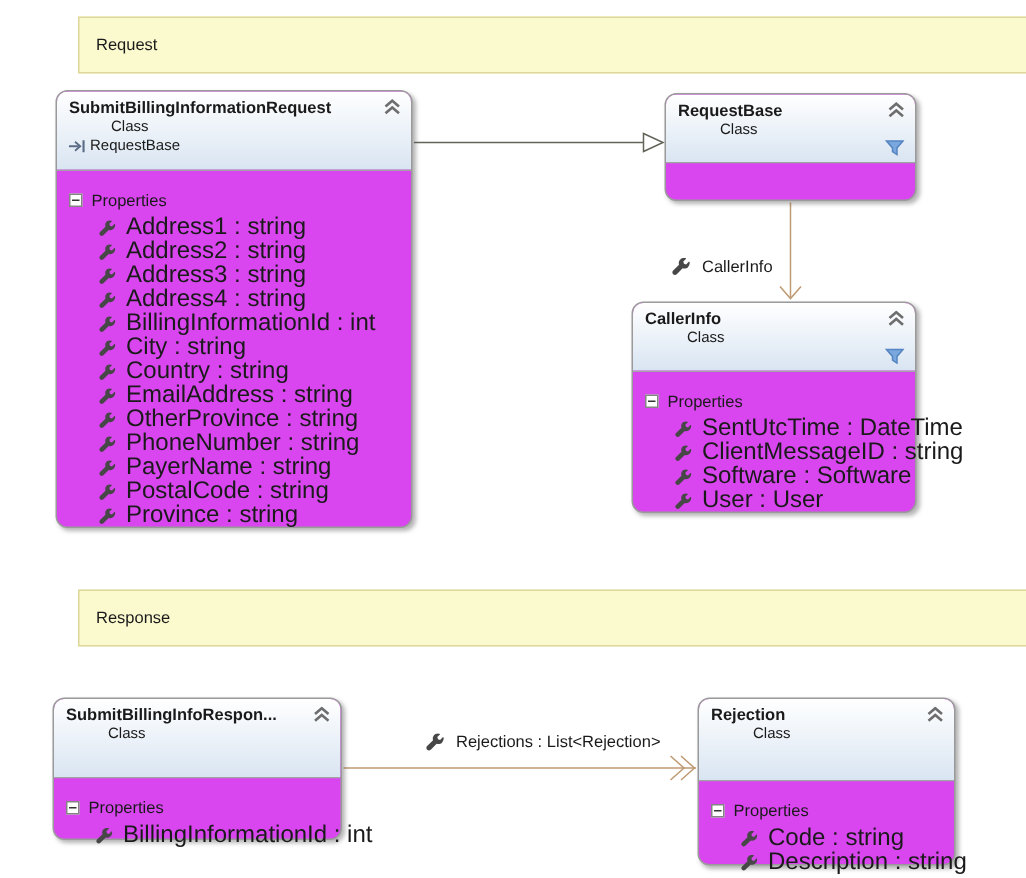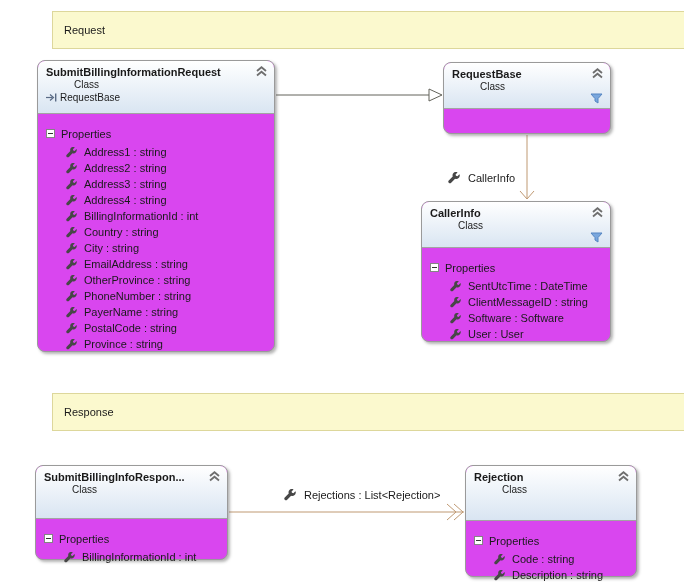--- a/index.html
+++ b/index.html
@@ -45,21 +45,21 @@
   .minus-box {
     width:9px; height:9px; background:#fff; border:1px solid #848484;
     position:relative; flex:none;
   }
   .minus-box::before {
     content:""; position:absolute; left:1px; right:1px; top:3px; height:1px; background:#333;
   }
   .prop-list { list-style:none; margin-top:3px; }
   .prop-row {
     display:flex; align-items:center; gap:7px;
-    font-size:11px; height:16px; padding-left:28px; white-space:nowrap;
+    font-size:16px; height:16px; padding-left:28px; white-space:nowrap;
   }
   .wrench { flex:none; }
 
   
   .assoc-label {
     position:absolute; z-index:3; display:flex; align-items:center; gap:8px;
     font-size:11px; white-space:nowrap;
   }
 </style>
 </head>
@@ -140,27 +140,27 @@
     <li class="prop-row">
         <svg class="wrench" width="11" height="11" viewBox="0 0 14 14">
           <path fill="#474747" d="M13.7 3.2c-.1-.3-.5-.4-.7-.2l-2 2-1.7-.5-.5-1.7 2-2c.2-.2.1-.6-.2-.7C9.2-.4 7.5 0 6.4 1.1 5.3 2.2 5 3.8 5.5 5.2L.9 9.8c-.8.8-.8 2 0 2.8.8.8 2 .8 2.8 0l4.6-4.6c1.4.5 3 .2 4.1-.9 1.1-1.1 1.5-2.8 1.3-3.9z"></path>
         </svg>
         <span>BillingInformationId : int</span>
       </li>
     <li class="prop-row">
         <svg class="wrench" width="11" height="11" viewBox="0 0 14 14">
           <path fill="#474747" d="M13.7 3.2c-.1-.3-.5-.4-.7-.2l-2 2-1.7-.5-.5-1.7 2-2c.2-.2.1-.6-.2-.7C9.2-.4 7.5 0 6.4 1.1 5.3 2.2 5 3.8 5.5 5.2L.9 9.8c-.8.8-.8 2 0 2.8.8.8 2 .8 2.8 0l4.6-4.6c1.4.5 3 .2 4.1-.9 1.1-1.1 1.5-2.8 1.3-3.9z"></path>
         </svg>
+        <span>City : string</span>
+      </li>
+    <li class="prop-row">
+        <svg class="wrench" width="11" height="11" viewBox="0 0 14 14">
+          <path fill="#474747" d="M13.7 3.2c-.1-.3-.5-.4-.7-.2l-2 2-1.7-.5-.5-1.7 2-2c.2-.2.1-.6-.2-.7C9.2-.4 7.5 0 6.4 1.1 5.3 2.2 5 3.8 5.5 5.2L.9 9.8c-.8.8-.8 2 0 2.8.8.8 2 .8 2.8 0l4.6-4.6c1.4.5 3 .2 4.1-.9 1.1-1.1 1.5-2.8 1.3-3.9z"></path>
+        </svg>
         <span>Country : string</span>
-      </li>
-    <li class="prop-row">
-        <svg class="wrench" width="11" height="11" viewBox="0 0 14 14">
-          <path fill="#474747" d="M13.7 3.2c-.1-.3-.5-.4-.7-.2l-2 2-1.7-.5-.5-1.7 2-2c.2-.2.1-.6-.2-.7C9.2-.4 7.5 0 6.4 1.1 5.3 2.2 5 3.8 5.5 5.2L.9 9.8c-.8.8-.8 2 0 2.8.8.8 2 .8 2.8 0l4.6-4.6c1.4.5 3 .2 4.1-.9 1.1-1.1 1.5-2.8 1.3-3.9z"></path>
-        </svg>
-        <span>City : string</span>
       </li>
     <li class="prop-row">
         <svg class="wrench" width="11" height="11" viewBox="0 0 14 14">
           <path fill="#474747" d="M13.7 3.2c-.1-.3-.5-.4-.7-.2l-2 2-1.7-.5-.5-1.7 2-2c.2-.2.1-.6-.2-.7C9.2-.4 7.5 0 6.4 1.1 5.3 2.2 5 3.8 5.5 5.2L.9 9.8c-.8.8-.8 2 0 2.8.8.8 2 .8 2.8 0l4.6-4.6c1.4.5 3 .2 4.1-.9 1.1-1.1 1.5-2.8 1.3-3.9z"></path>
         </svg>
         <span>EmailAddress : string</span>
       </li>
     <li class="prop-row">
         <svg class="wrench" width="11" height="11" viewBox="0 0 14 14">
           <path fill="#474747" d="M13.7 3.2c-.1-.3-.5-.4-.7-.2l-2 2-1.7-.5-.5-1.7 2-2c.2-.2.1-.6-.2-.7C9.2-.4 7.5 0 6.4 1.1 5.3 2.2 5 3.8 5.5 5.2L.9 9.8c-.8.8-.8 2 0 2.8.8.8 2 .8 2.8 0l4.6-4.6c1.4.5 3 .2 4.1-.9 1.1-1.1 1.5-2.8 1.3-3.9z"></path>

